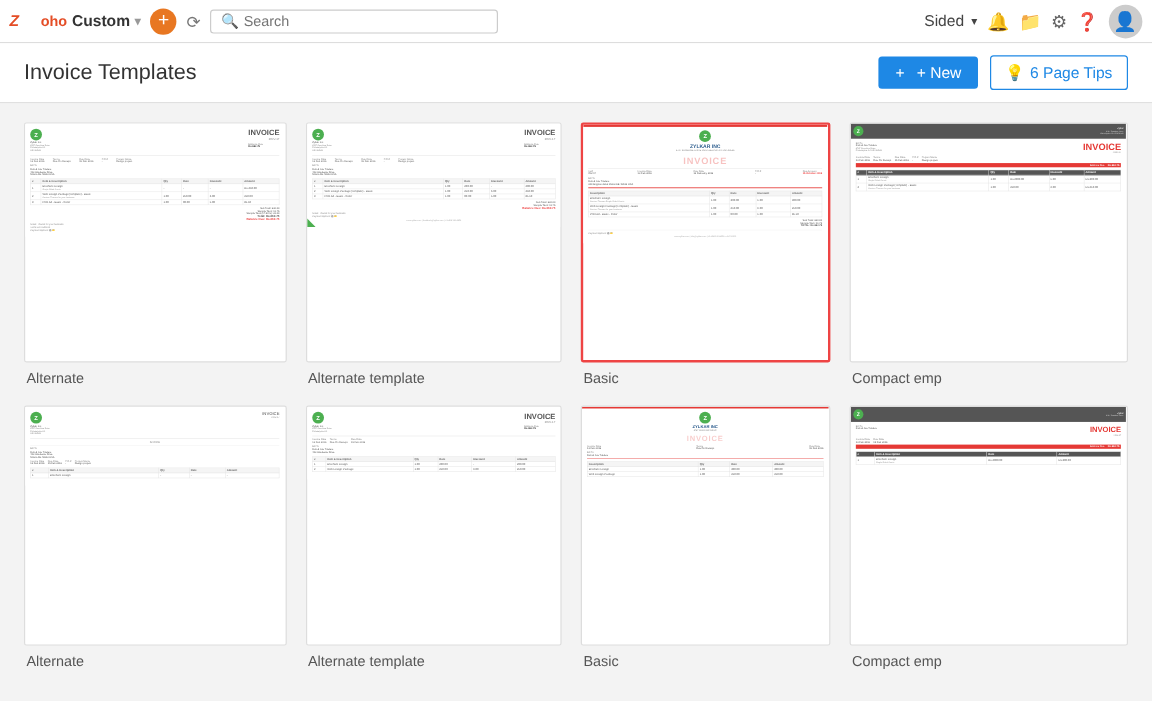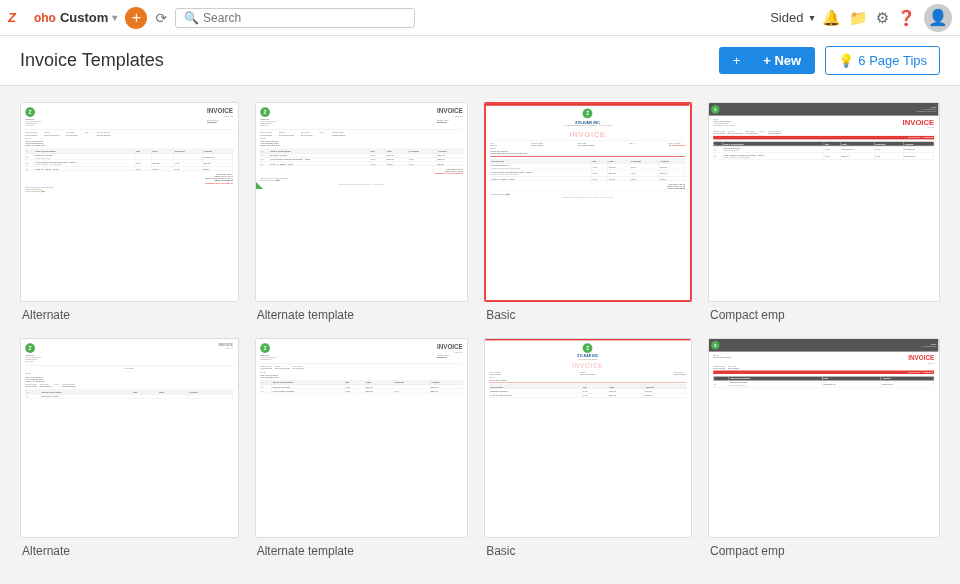--- a/index.html
+++ b/index.html
@@ -119,21 +119,21 @@
       <span style="color:#666; font-size:16px;">👤</span>
     </div>
   </div>
 </nav>
 
 <header class="page-header">
   <h1 class="page-title">Invoice Templates</h1>
   <div class="header-actions">
     <button class="btn-new">
       <span>+</span>
-      <span style="margin-left:19px;font-weight:bold;">+ New</span>
+      <span style="margin-left:6px;">+ New</span>
     </button>
     <button class="btn-page-tips">
       <span>💡</span>
       <span>6 Page Tips</span>
     </button>
   </div>
 </header>
 
 <main class="main-content">
   <div class="template-grid">

